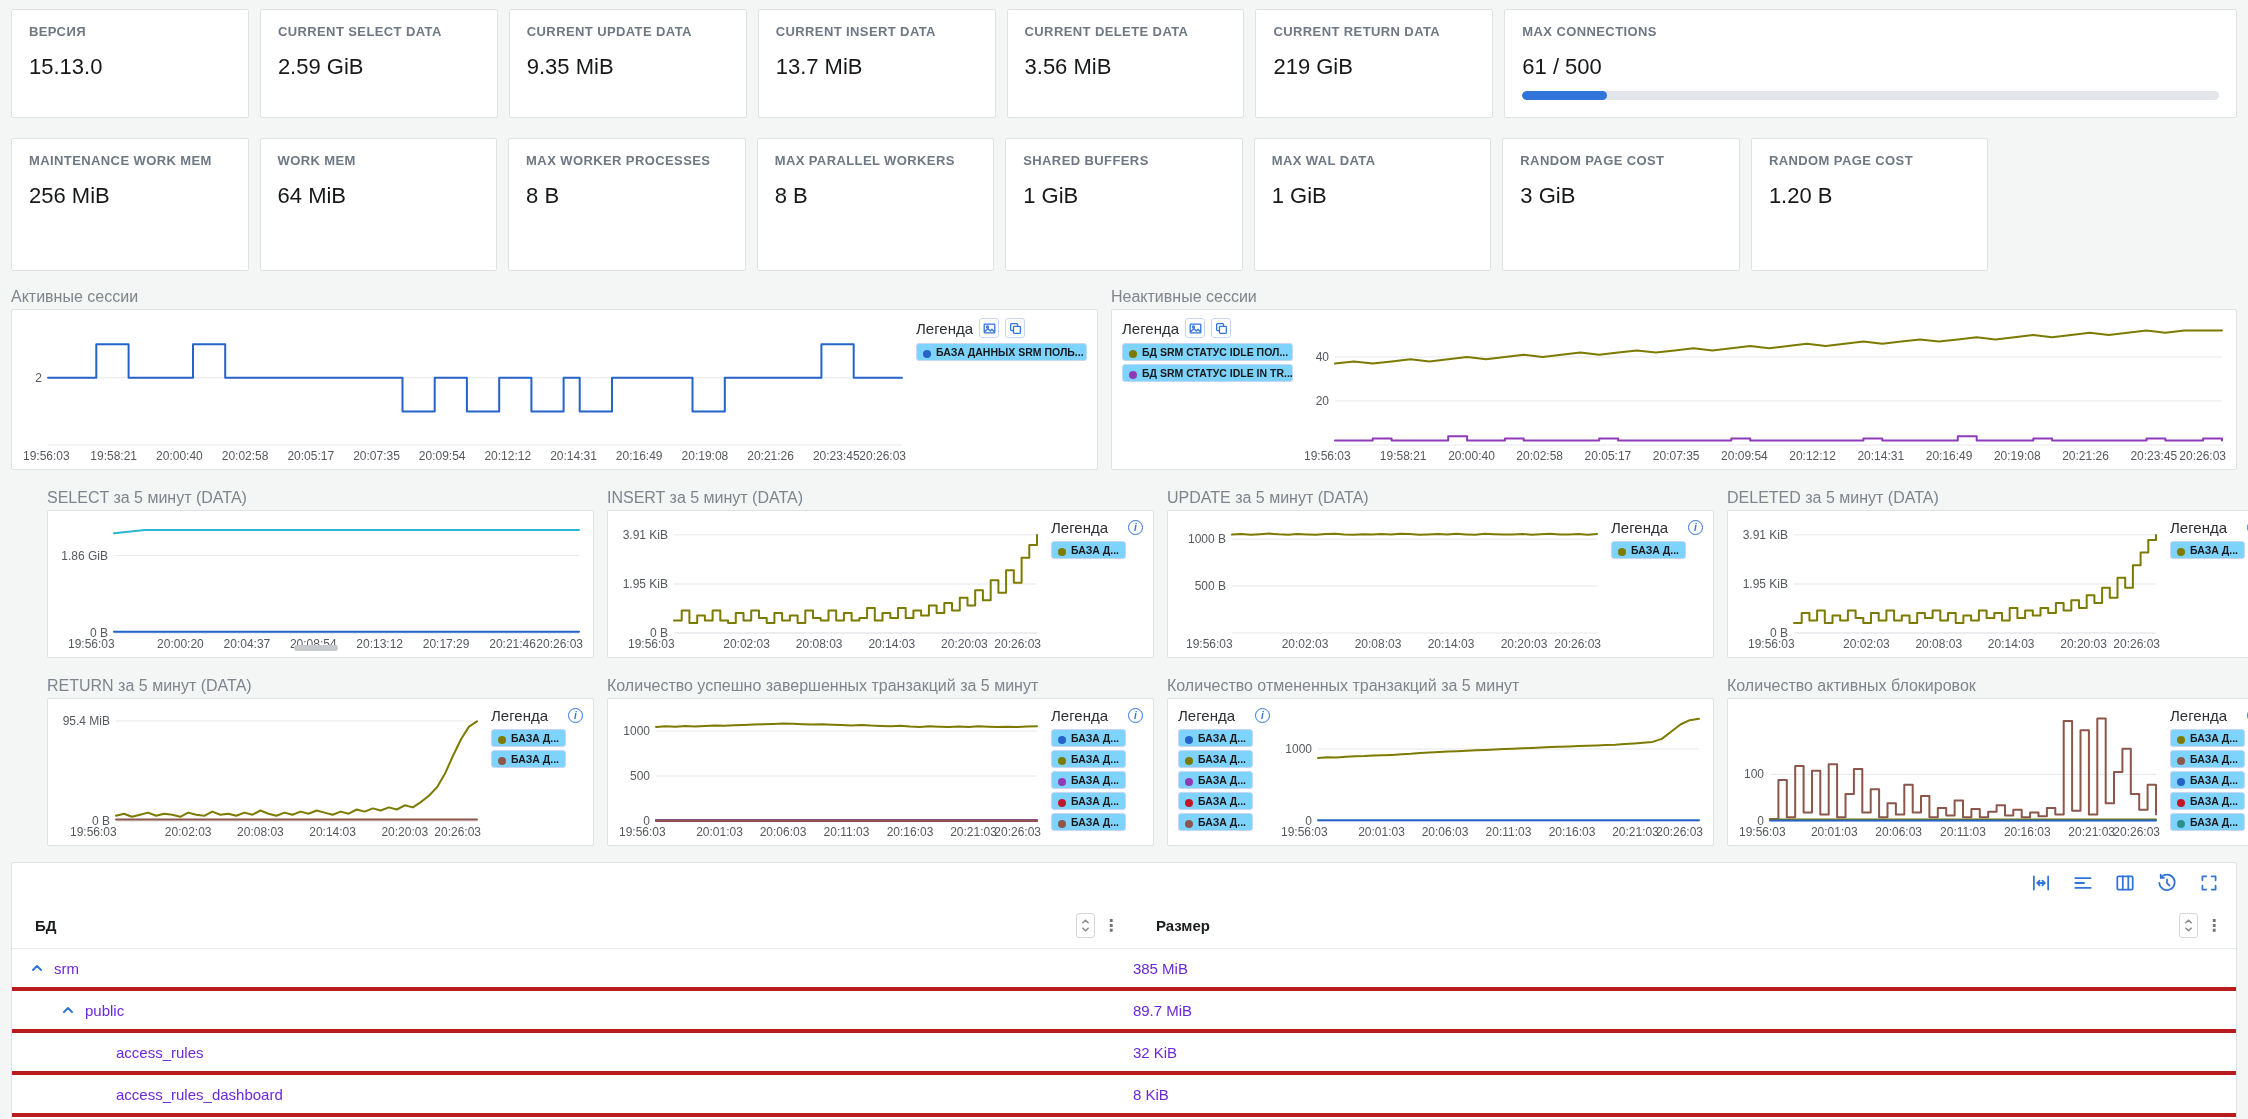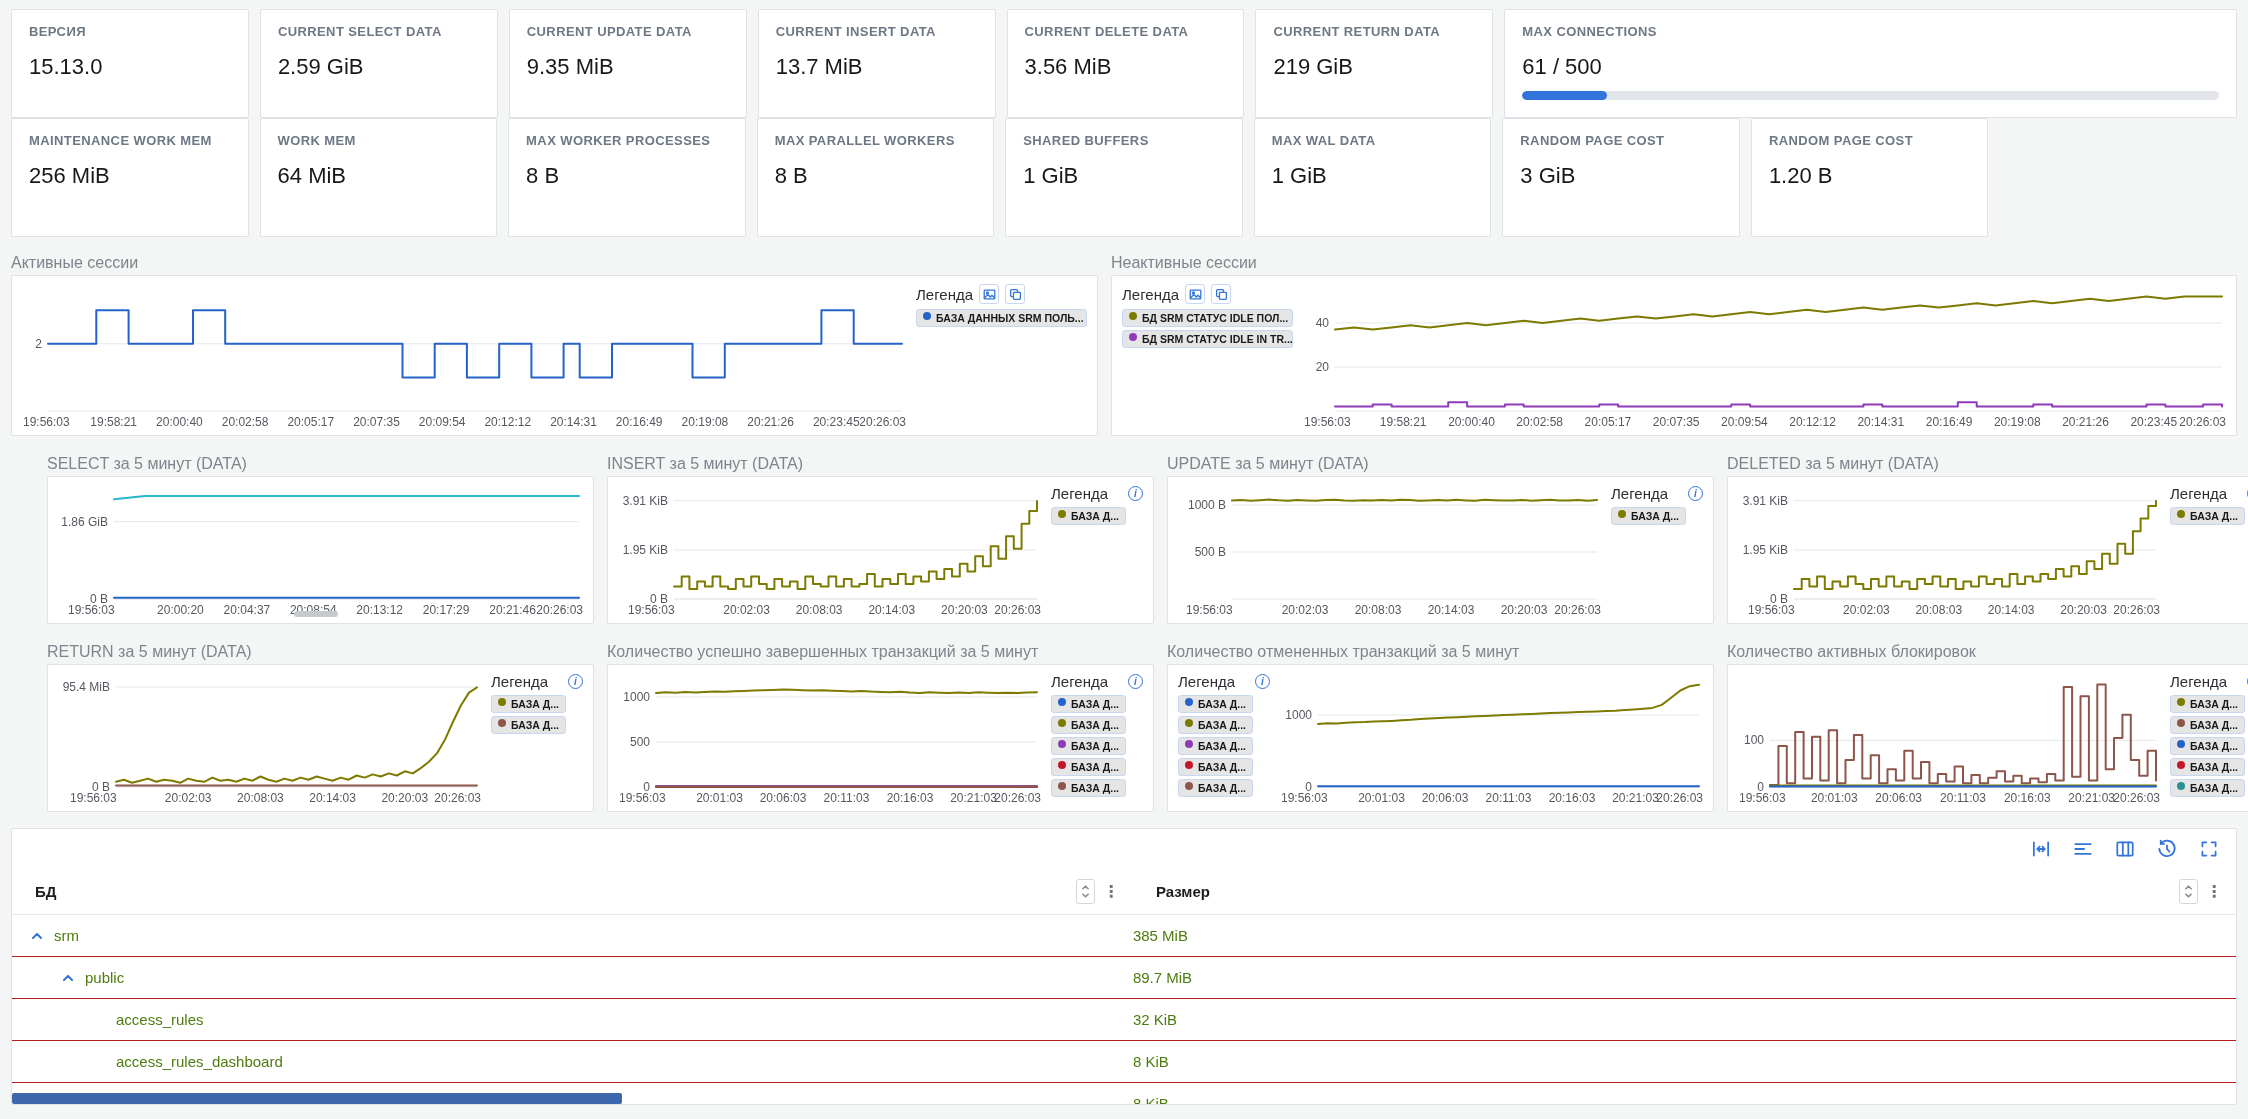--- a/index.html
+++ b/index.html
@@ -3,21 +3,21 @@
 <meta charset="utf-8">
 <style>
   * { margin:0; padding:0; box-sizing:border-box; }
   html,body { width:2248px; height:1119px; overflow:hidden; background:#f4f5f5;
     font-family:"Liberation Sans","DejaVu Sans",sans-serif; }
   .page { padding:9px 11px; width:100%; height:100%; }
 
   
   .stat-row { display:grid; gap:11px;border-radius:17px; }
   .stat-row1 { grid-template-columns:repeat(6,1fr) 3.08fr; height:109px; }
-  .stat-row2 { grid-template-columns:repeat(9,1fr); height:119px; }
+  .stat-row2 { grid-template-columns:repeat(9,1fr); height:133px; margin-top:20px; }
   .stat-card { background:#fff; border:1px solid #dee2e6; border-radius:2px; padding:14px 17px; overflow:hidden; }
   .stat-label { font-size:13px; color:#6d7884; font-weight:600; letter-spacing:.4px; margin-bottom:15px; white-space:nowrap; }
   .stat-value { font-size:22px; color:#17181a; font-weight:500; white-space:nowrap; }
   .progress-track { margin-top:11px; height:9px; border-radius:5px; background:#e2e5e9; width:100%; overflow:hidden; }
   .progress-fill { height:100%; border-radius:5px; background:#3274d9; }
 
   
   .sessions-row { display:grid; grid-template-columns:96.5fr 100fr; gap:13px; margin-top:14px; }
   .quad-row { display:grid; grid-template-columns:repeat(4,1fr); gap:13px; margin-top:16px;padding-left:36px; }
   .chart-title { font-size:16px; color:#7e858d; height:24px; line-height:24px; white-space:nowrap; overflow:hidden; }
@@ -31,22 +31,22 @@
   .quad-row .legend { width:96px; }
   .legend-head { display:flex; align-items:center; gap:6px; margin-bottom:5px; }
   .legend-title { font-size:15px; color:#2c2f33; }
   .legend-btn { width:20px; height:20px; border:1px solid #c9d6f2; border-radius:3px; color:#3274d9;
     display:inline-flex; align-items:center; justify-content:center; background:#fff; cursor:pointer; }
   .legend-btn svg { width:13px; height:13px; }
   .info-icon { margin-left:auto; width:15px; height:15px; border:1.5px solid #3274d9; border-radius:50%;
     color:#3274d9; font-size:10px; font-weight:700; font-style:italic; display:inline-flex;
     align-items:center; justify-content:center; flex:none; }
   .legend-list { display:flex; flex-direction:column; gap:3px; }
-  .legend-pill { display:inline-flex; align-items:flex-start; gap:5px; border:1px solid #c9d6f2; border-radius:3px;
-    padding:2px 6px; font-size:10.5px; font-weight:700; color:#17181a; background:#e5e5e5;
+  .legend-pill { display:inline-flex; align-items:flex-end; gap:5px; border:1px solid #c9d6f2; border-radius:3px;
+    padding:2px 6px; font-size:10.5px; font-weight:700; color:#17181a; background:#7dd3fc;
     white-space:nowrap; overflow:hidden; max-width:100%; width:fit-content; }
   .legend-dot { width:8px; height:8px; border-radius:50%; flex:none; }
 
   .grid  { stroke:#e5e7ea; stroke-width:1; }
   .ylab,.xlab { fill:#55585e; font-size:12px; }
   .series { fill:none; stroke-width:2; stroke-linejoin:round; stroke-linecap:round; }
   .h-thumb { position:absolute; bottom:0; left:45%; width:44px; height:6px; border-radius:3px; background:#c6c9ce; }
 
   
   .legend-btn svg, .tool-icon svg, .row-chevron svg, .sort-box svg {
@@ -60,21 +60,21 @@
   .tool-icon svg { width:100%; height:100%; }
   .t-header { display:grid; grid-template-columns:50.4% 1fr; height:46px; align-items:center;
     border-bottom:1px solid #e6e9ec; font-weight:700; font-size:15px; color:#1b1d1f; }
   .h-cell { display:flex; align-items:center; padding-left:23px; padding-right:14px; min-width:0; }
   .h-cell .controls { margin-left:auto; display:flex; align-items:center; }
   .sort-box { width:19px; height:25px; border:1px solid #d3d7dc; border-radius:3px; color:#868c94;
     display:flex; flex-direction:column; align-items:center; justify-content:center; gap:1px; cursor:pointer; }
   .sort-box svg { width:9px; height:7px; stroke-width:1.8; }
   .kebab { color:#6e747c; font-size:16px; margin-left:8px; cursor:pointer; line-height:1; }
   .t-row { display:grid; grid-template-columns:50.4% 1fr; height:42px; align-items:center;
-    border-bottom:1px solid #b91c1c; font-size:15px; color:#4d7c0f; }
+    border-bottom:4px solid #b91c1c; font-size:15px; color:#6d28d9; }
   .name-cell { display:flex; align-items:center; min-width:0; }
   .row-chevron { width:16px; height:16px; color:#3274d9; margin-right:9px; flex:none; cursor:pointer; }
   .row-chevron svg { width:100%; height:100%; stroke-width:2; }
   .chev-spacer { width:25px; flex:none; }
   .h-scroll-thumb { position:absolute; bottom:0; left:0; width:610px; height:11px; background:#3e68ae; border-radius:2px; }
 </style>
 </head>
 <body>
 
 <div class="page">

